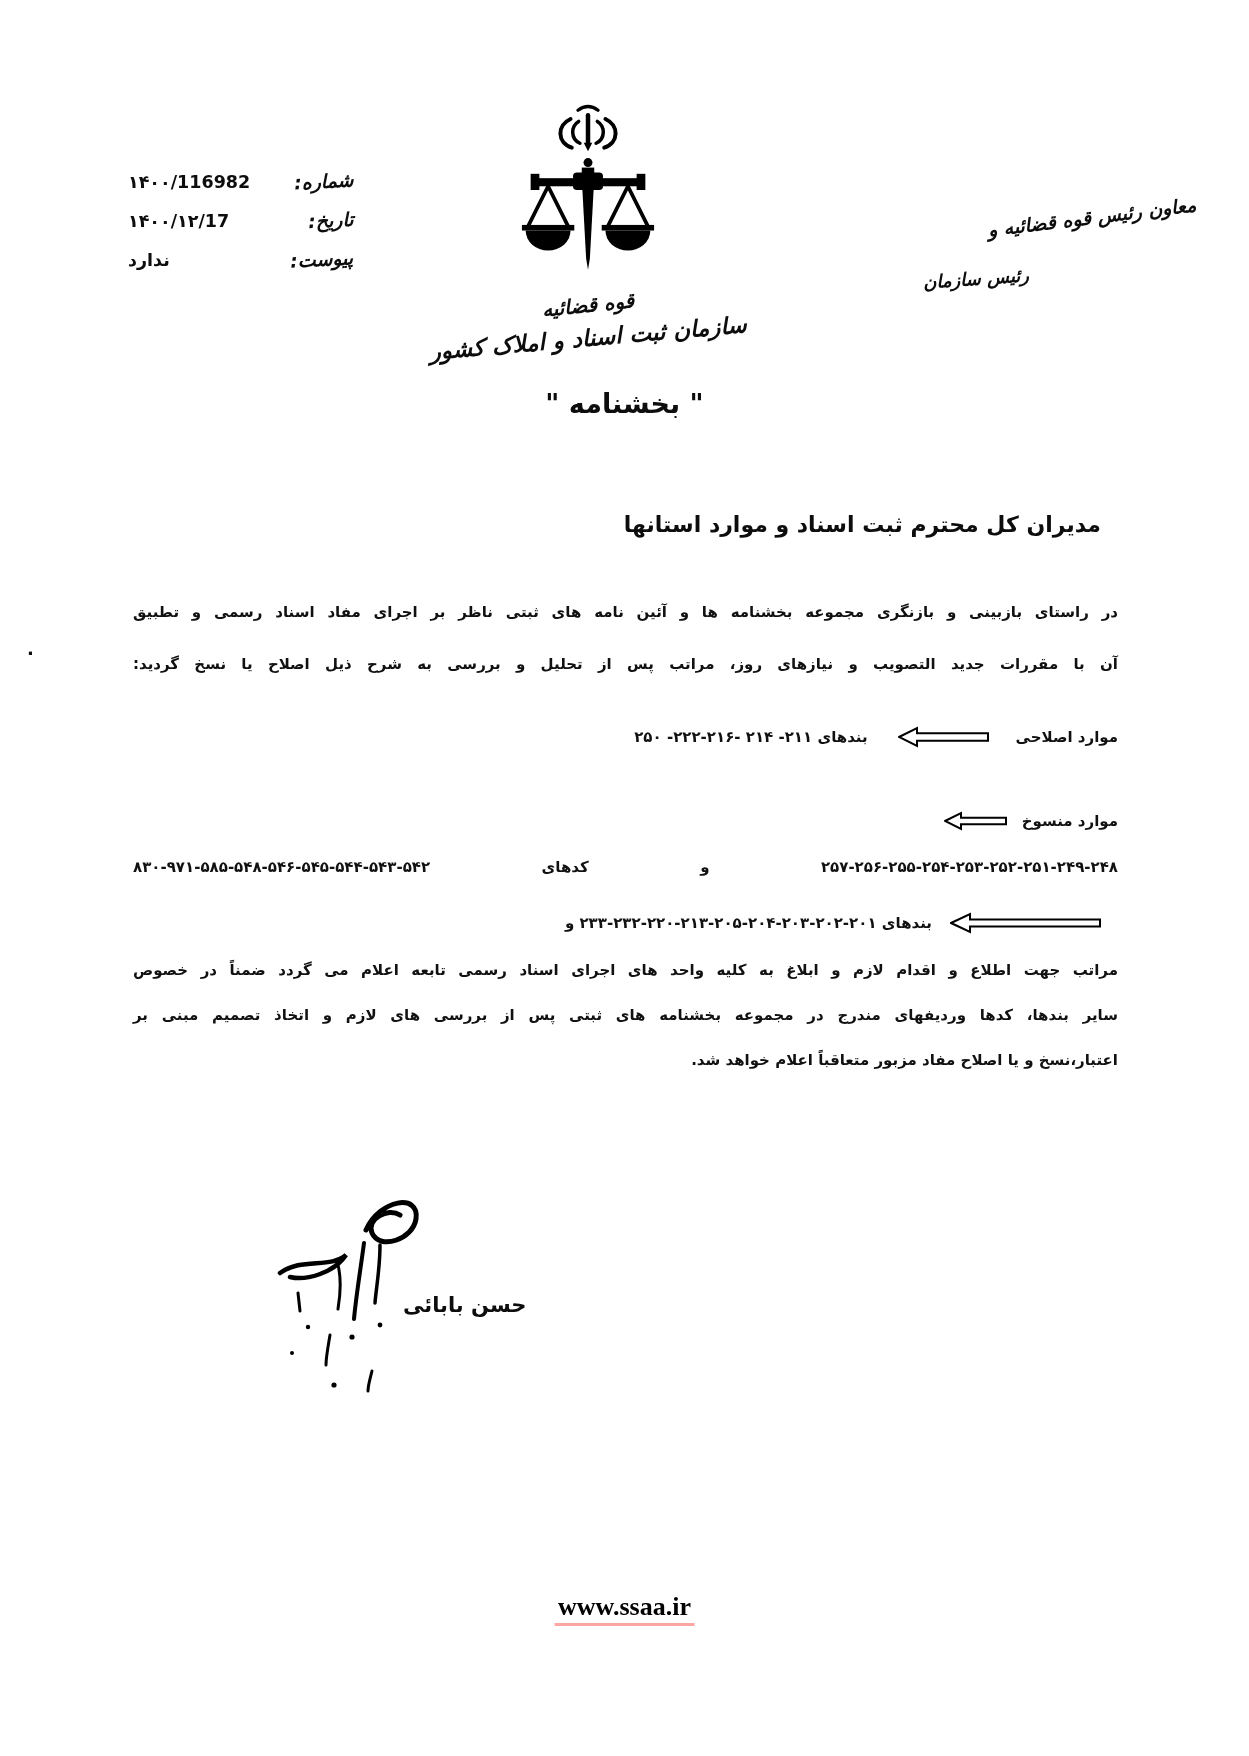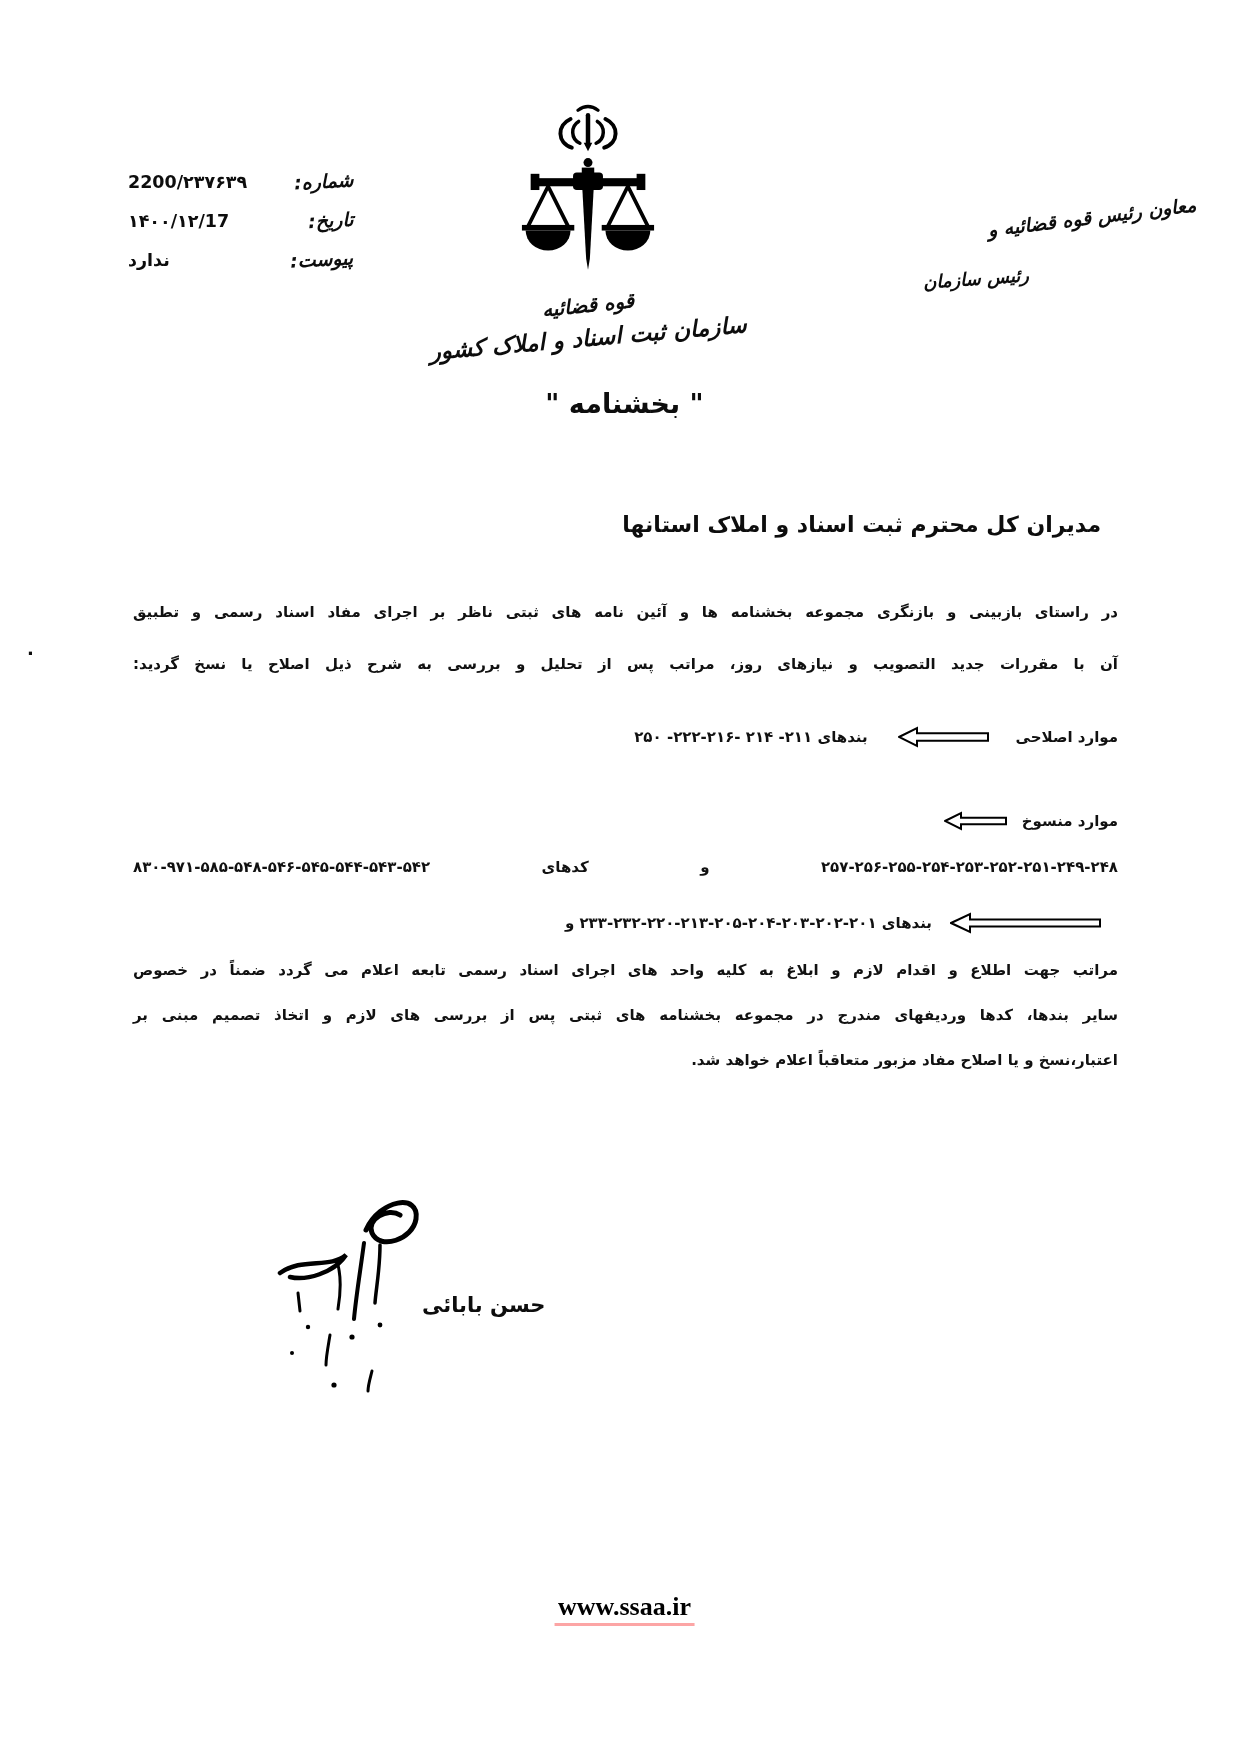--- a/index.html
+++ b/index.html
@@ -75,42 +75,42 @@
   .amended-row{margin-top:24px;}
   .repealed-block{margin-top:38px;}
   .remaining-block{margin-top:10px;}
   .closing{margin-top:2px;}
   .gap-s{margin:0 26px 0 30px;}
   .gap-m{margin:0 14px 0 16px;}
   .gap-l{margin:0 16px 0 18px;}
   
   .signature-scribble{position:absolute;left:268px;top:1185px;}
   .signer-name{
-    position:absolute;left:422px;top:1293px;
+    position:absolute;left:403px;top:1293px;
     font-weight:700;font-size:21px;direction:rtl;white-space:nowrap;
   }
   
   .footer-url{
     position:absolute;left:50%;top:1592px;transform:translateX(-50%);
     font-family:"Liberation Serif","DejaVu Serif",serif;
     font-weight:700;font-size:26px;
     border-bottom:3px solid #fca5a5;padding:0 4px 1px 4px;
     color:#000;
   }
   .stray-mark{position:absolute;left:27px;top:638px;font-size:18px;font-weight:700;}
 </style>
 </head>
 <body>
 
 <div class="page">
 
   <div class="meta">
     <div class="meta-row">
       <span class="meta-label">شماره:</span>
-      <span class="meta-value">2200/۲۳۷۶۳۹</span>
+      <span class="meta-value">۱۴۰۰/116982</span>
     </div>
     <div class="meta-row">
       <span class="meta-label">تاریخ:</span>
       <span class="meta-value">۱۴۰۰/۱۲/17</span>
     </div>
     <div class="meta-row">
       <span class="meta-label">پیوست:</span>
       <span class="meta-value">ندارد</span>
     </div>
   </div>
@@ -141,21 +141,21 @@
       <path d="M74,101.5 a18,16 0 0 0 36,0 z" fill="#000"></path>
     </svg>
     <div class="org-line1">قوه قضائیه</div>
     <div class="org-line2">سازمان ثبت اسناد و املاک کشور</div>
   </div>
 
   <div class="official-line1">معاون رئیس قوه قضائیه و</div>
   <div class="official-line2">رئیس سازمان</div>
 
   <div class="doc-title">" بخشنامه "</div>
-  <div class="addressee">مدیران کل محترم ثبت اسناد و املاک استانها</div>
+  <div class="addressee">مدیران کل محترم ثبت اسناد و موارد استانها</div>
 
   <div class="stray-mark">.</div>
 
   <div class="body-text">
 
     <div class="para-line">در راستای بازبینی و بازنگری مجموعه بخشنامه ها و آئین نامه های ثبتی ناظر بر اجرای مفاد اسناد رسمی و تطبیق</div>
     <div class="para-line">آن با مقررات جدید التصویب و نیازهای روز، مراتب پس از تحلیل و بررسی به شرح ذیل اصلاح یا نسخ گردید:</div>
 
     <div class="item-head amended-row">
       <span class="item-label">موارد اصلاحی</span>

